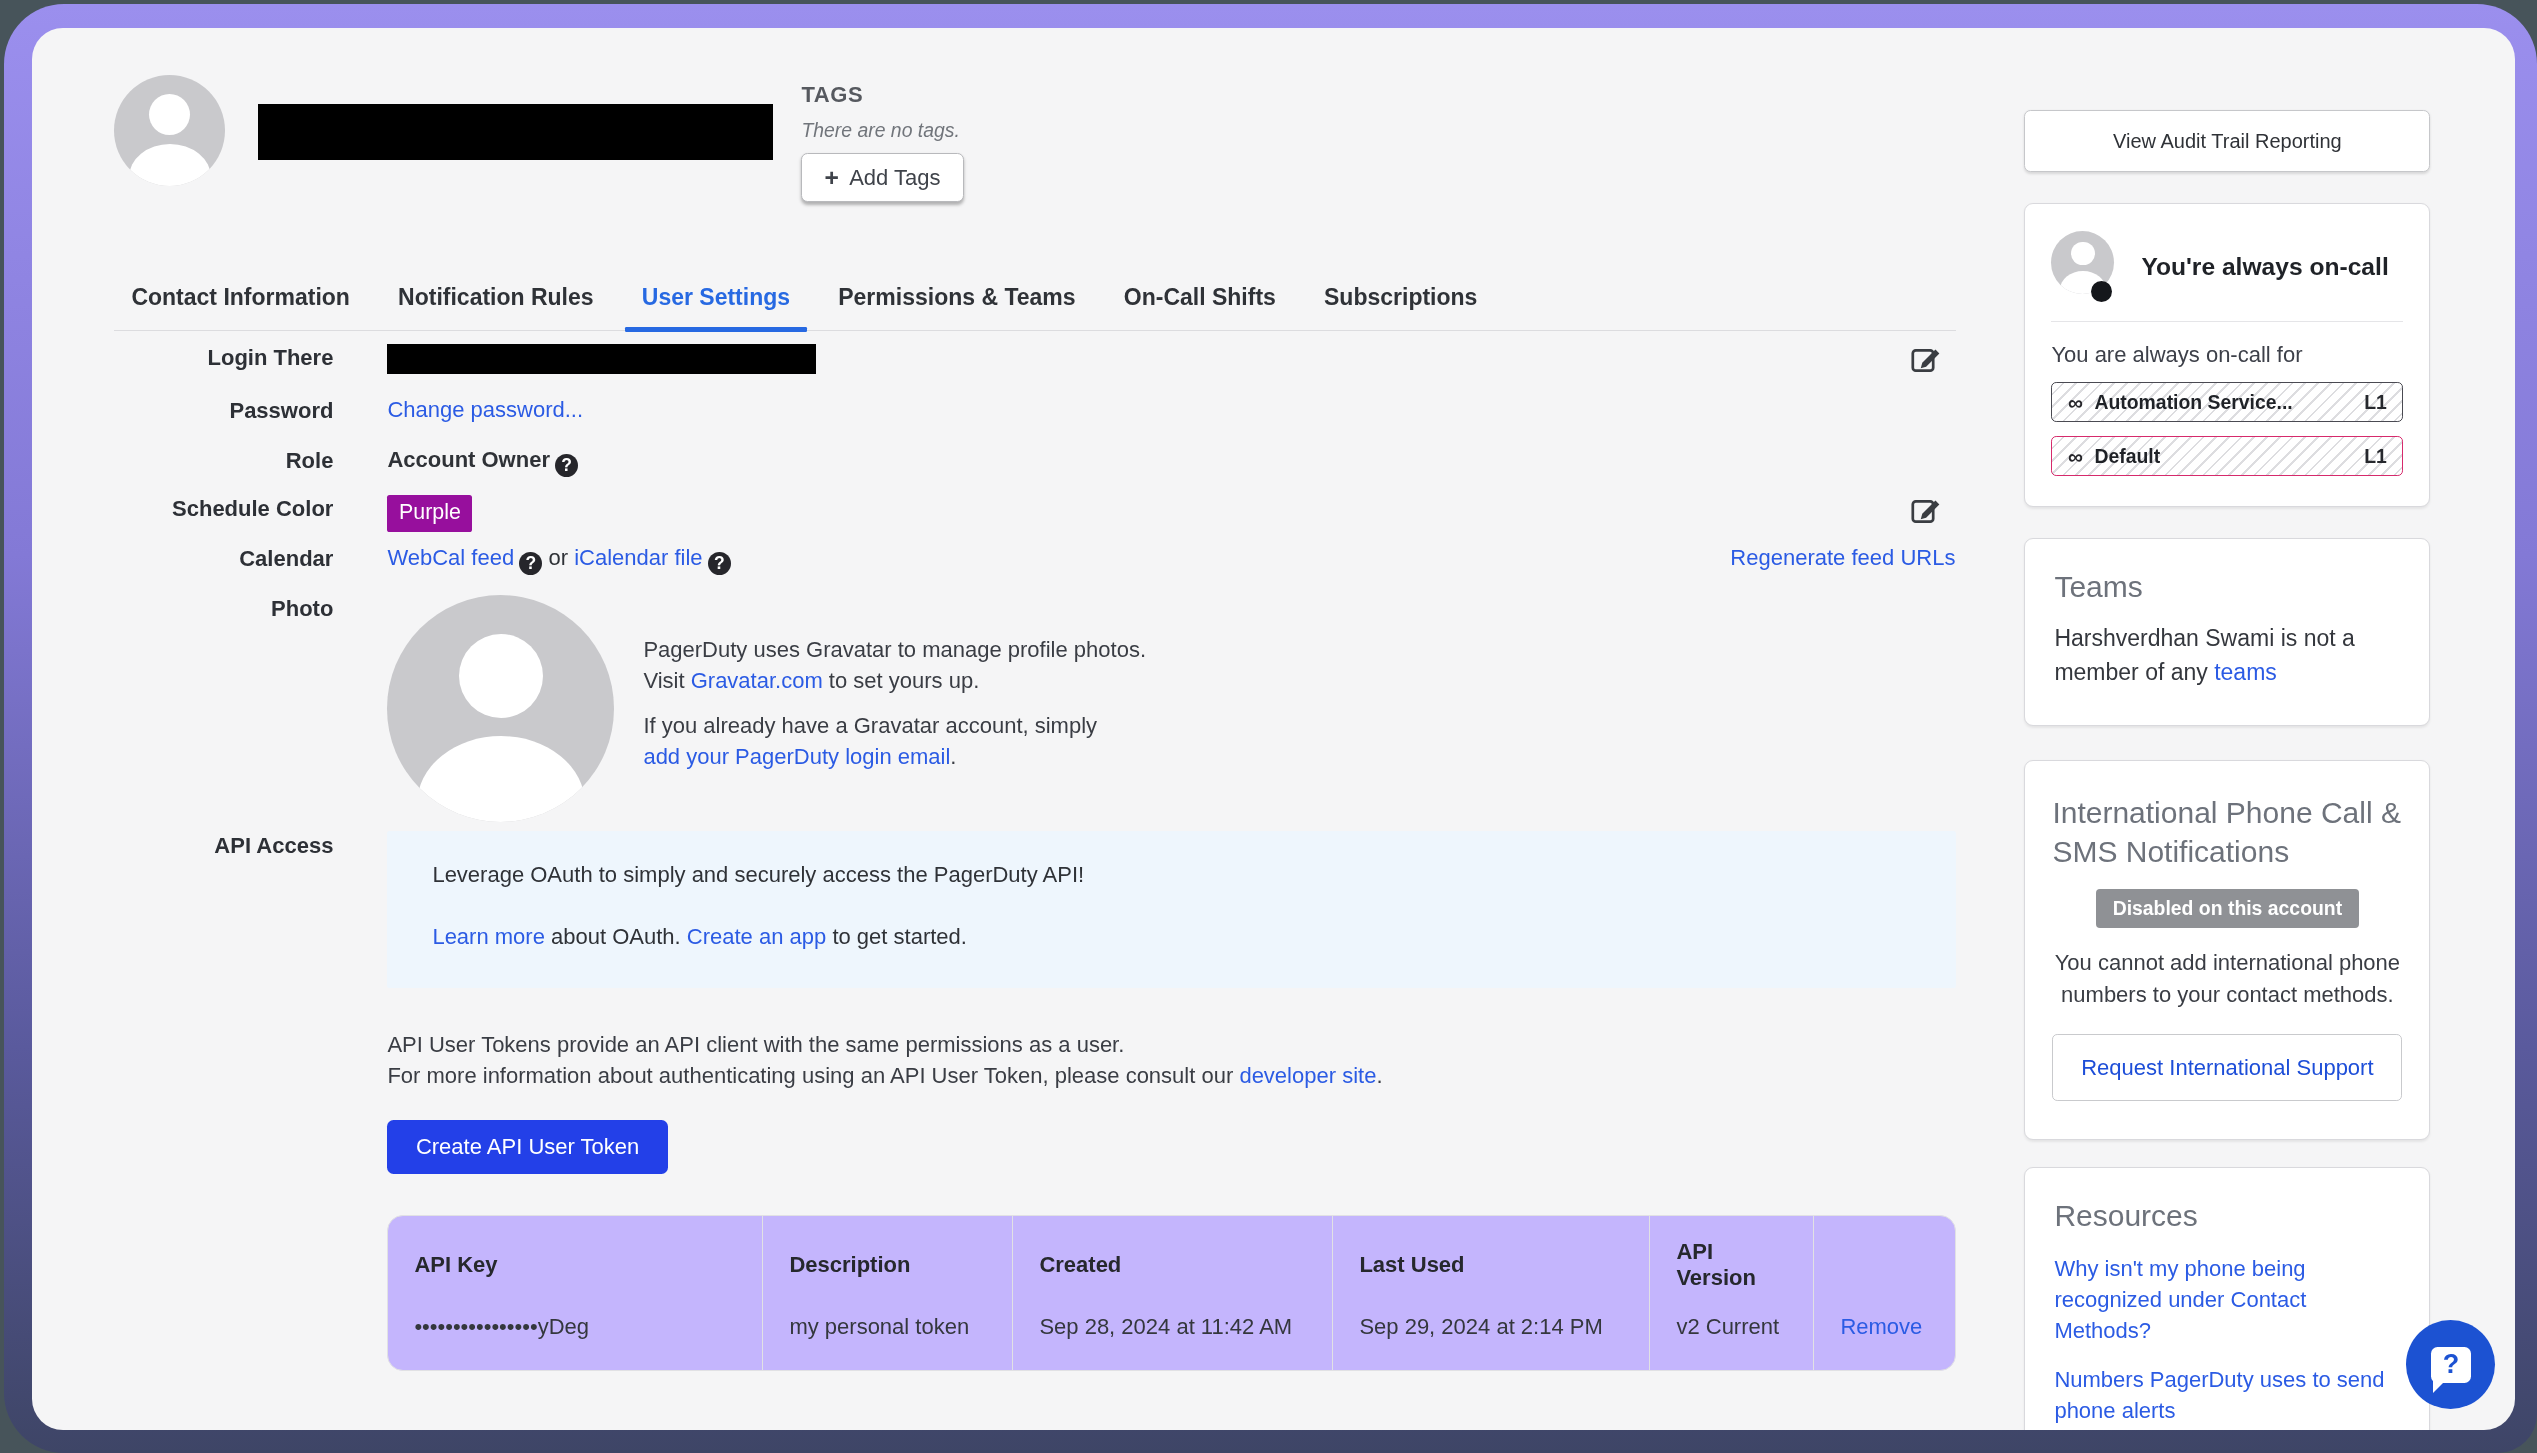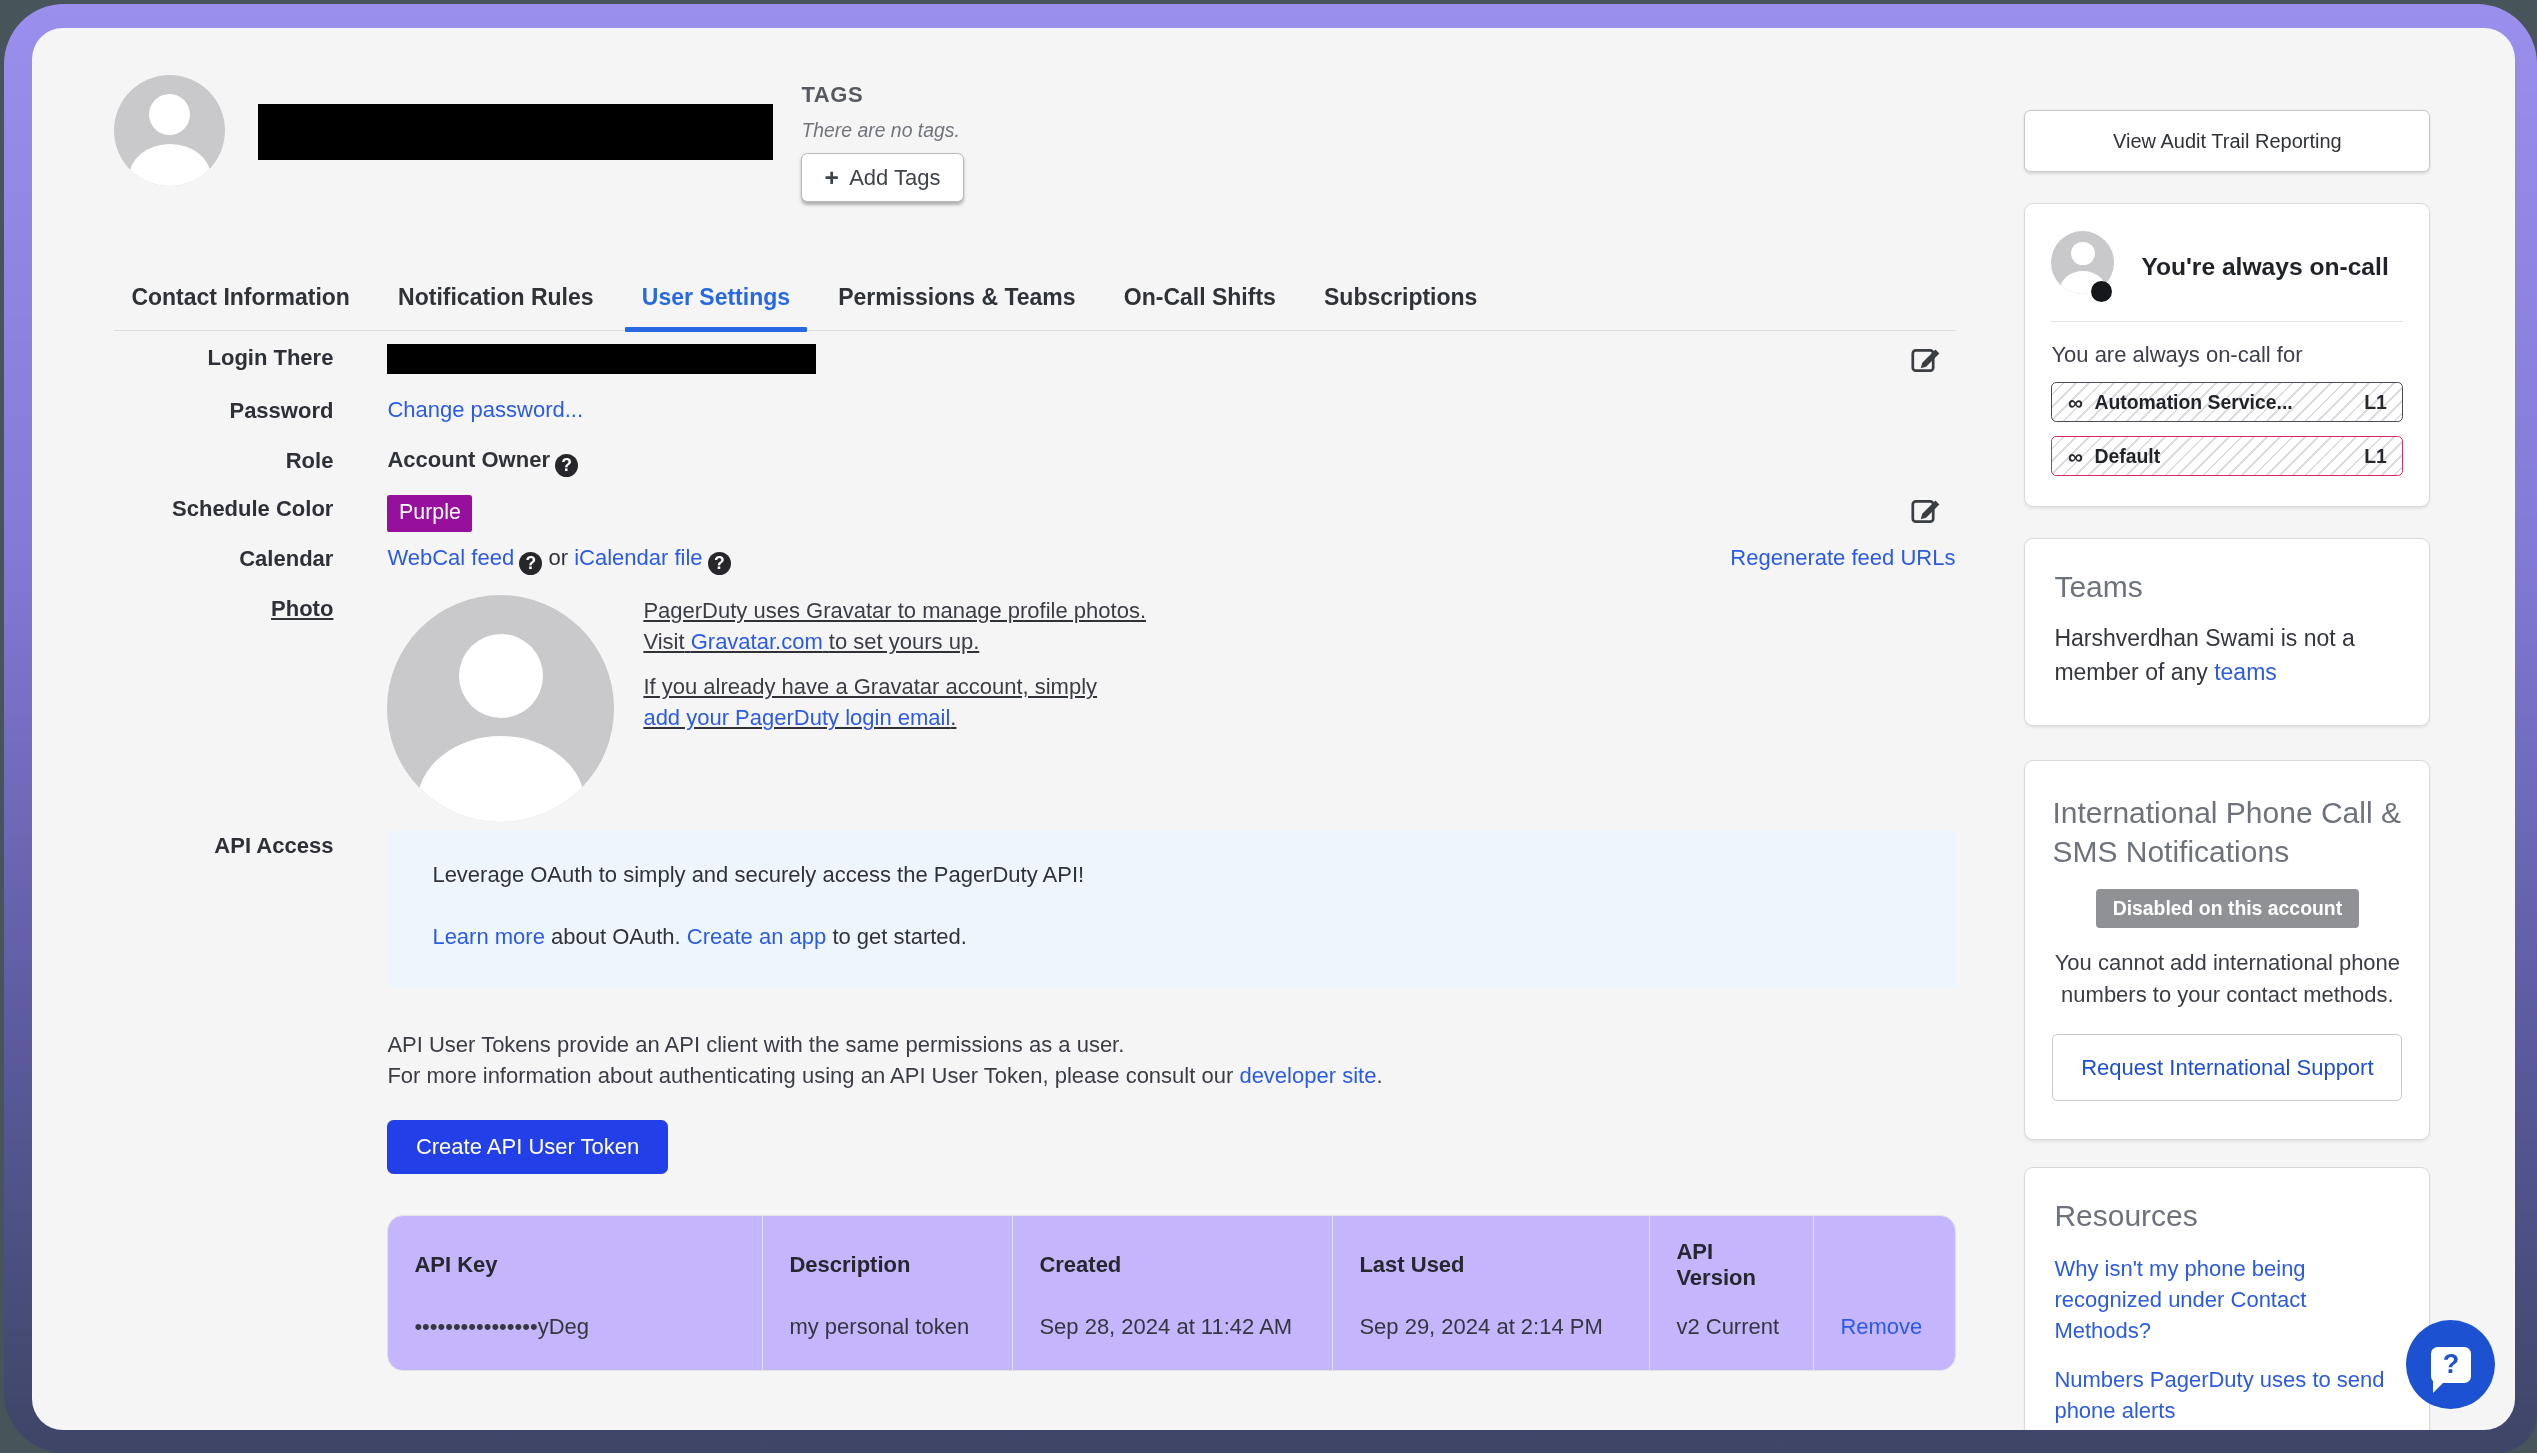--- a/index.html
+++ b/index.html
@@ -47,33 +47,33 @@
   .row { display:flex; align-items:flex-start; position:relative; }
   .row .lbl { width:219px; text-align:right; font-weight:bold; color:#2d3036; flex:none; padding-top:1.3px; }
   .row .val { margin-left:54px; }
   .edit-btn { position:absolute; left:1794px; top:-2.6px; width:36px; height:36px; cursor:pointer; }
 
   .r-login    { margin-top:11.6px;  min-height:53px; }
   .r-password { min-height:50px; }
   .r-role     { min-height:48px; }
   .r-schedule { min-height:50px; }
   .r-calendar { min-height:50px; }
-  .r-photo    { min-height:235px;text-decoration:underline; }
+  .r-photo    { min-height:235px; }
 
   #login-block { width:429px; height:30px; margin-top:0; }
 
   .badge-purple { display:inline-block; background:#970f9d; color:#fff; font-size:21.4px;
                   padding:5.2px 11.6px 6.5px; border-radius:2.6px; }
 
   .qmark { display:inline-flex; width:23px; height:23px; border-radius:50%; background:#26262b;
            color:#fff; font-size:17.5px; font-weight:bold; align-items:center; justify-content:center;
            vertical-align:-3.9px; margin-left:5.2px; }
   #regen-link { position:absolute; right:1px; top:0; }
 
-  .photo-text p { color:#3a3d44; line-height:31px; }
+  .photo-text p { color:#3a3d44; line-height:31px;margin-top:39px; }
   .photo-text .p2 { margin-top:14.2px; }
 
   .r-api { margin-top:1.3px; }
   #oauth-box { margin-left:54px; flex:1; background:#eef6fd; border-radius:2.6px;
                padding:31px 45px 38px; }
   #oauth-box .l2 { margin-top:36px; }
 
   .indent { margin-left:273px; }
   #tokens-text { margin-top:41px; line-height:31px; color:#3a3d44; }
   #create-token-btn { margin-top:28.5px; display:inline-block; background:#2340e8; color:#fff;

